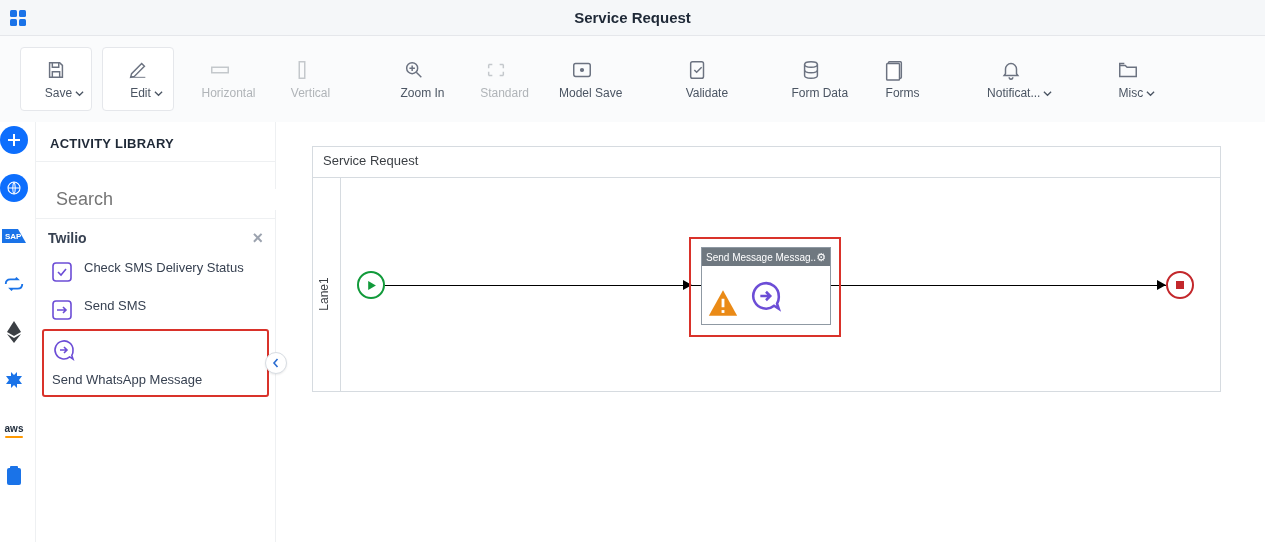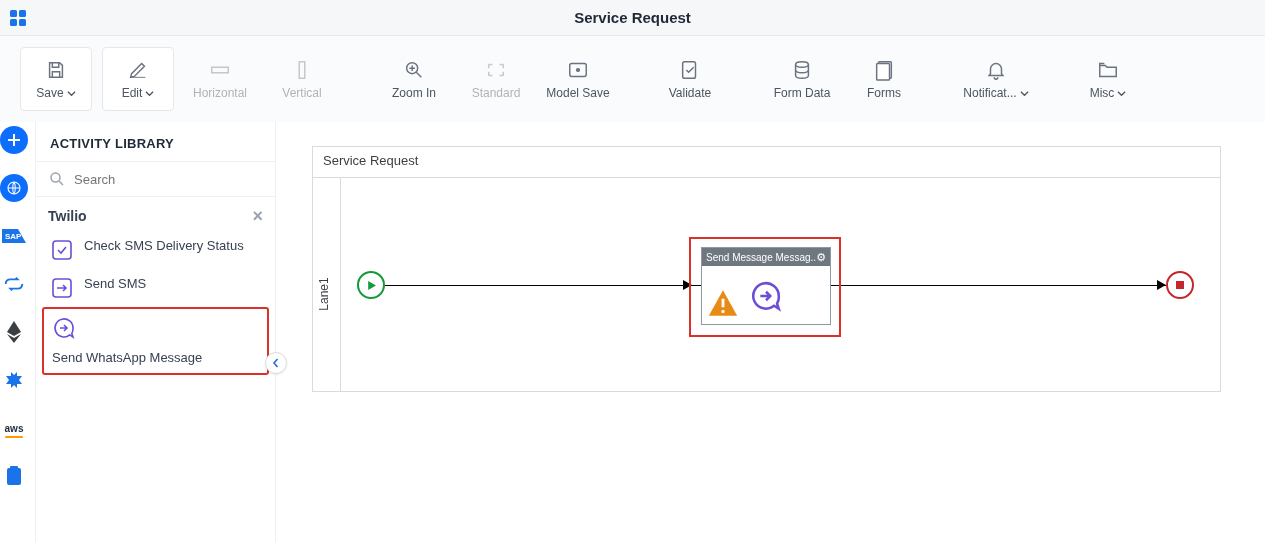--- a/index.html
+++ b/index.html
@@ -11,33 +11,33 @@
 .header-title { position: absolute; left: 50%; transform: translateX(-50%); font-size: 15px; font-weight: 600; color: #1f2937; }
 
 
 .toolbar { height: 86px; background: #fafbfc; display: flex; align-items: center; padding: 0 20px; gap: 0; }
 .tool-btn { display: flex; flex-direction: column; align-items: center; justify-content: center; min-width: 72px; height: 64px; border: 1px solid #e5e7eb; border-radius: 4px; background: #fff; margin-right: 10px; cursor: pointer; }
 .tool-btn.nobord { border: none; background: transparent; }
 .tool-btn.disabled { cursor: default; }
 .tool-btn.disabled .tool-icon { color: #c4c8cc; }
 .tool-btn.disabled .tool-label { color: #b0b4b8; }
 .tool-icon { width: 24px; height: 24px; display: flex; align-items: center; justify-content: center; color: #6b7280; margin-bottom: 4px; }
-.tool-label { font-size: 12px; color: #4b5563; display: flex; align-items: center; gap: 3px; white-space: nowrap; }
+.tool-label { font-size: 12px; color: #4b5563; display: flex; align-items: center; gap: 3px; white-space: nowrap; margin-left: 17px; }
 
 
 .body { display: flex; height: calc(542px - 36px - 86px); }
 .left-rail { width: 36px; background: #fff; border-right: 1px solid #eef0f2; display: flex; flex-direction: column; padding-top: 4px; gap: 20px; }
 .rail-item { width: 28px; height: 28px; display: flex; align-items: center; justify-content: center; cursor: pointer; border-radius: 50%; }
 .rail-item.add { background: #0d6efd; color: #fff; }
 .rail-item.globe { background: #0d6efd; color: #fff; }
 
 .side-panel { width: 240px; background: #fff; border-right: 1px solid #eef0f2; display: flex; flex-direction: column; position: relative; }
 .panel-title { padding: 14px 14px 10px; font-size: 13px; font-weight: 700; letter-spacing: .02em; color: #1f2937; border-bottom: 1px solid #eef0f2; }
 .search-row { display: flex; align-items: center; padding: 8px 12px; border-bottom: 1px solid #eef0f2; gap: 8px; color: #9ca3af; }
-.search-input { border: none; outline: none; font-size: 13px; flex: 1; }
+.search-input { border: none; outline: none; font-size: 18px; flex: 1; margin-top: 19px; }
 .cat-header { display: flex; align-items: center; justify-content: space-between; padding: 10px 12px 6px; font-size: 14px; font-weight: 600; color: #374151; }
 .close-x { color: #9ca3af; cursor: pointer; font-size: 18px; line-height: 1; }
 .act-list { padding: 0 6px 6px; }
 .act-item { display: flex; align-items: flex-start; gap: 10px; padding: 7px 8px; border-radius: 3px; cursor: pointer; }
 .act-item .act-icon { width: 24px; height: 24px; flex-shrink: 0; color: #6c4dd6; }
 .act-item .act-label { font-size: 13px; color: #374151; line-height: 1.25; }
 .act-item.highlight { border: 2px solid #d9322a; flex-direction: column; }
 .collapse-handle { position: absolute; right: -12px; top: 230px; width: 22px; height: 22px; border-radius: 50%; background: #fff; border: 1px solid #d8dde3; display: flex; align-items: center; justify-content: center; color: #2a6cd1; font-size: 13px; cursor: pointer; box-shadow: 0 1px 2px rgba(0,0,0,.08); }
 
 

